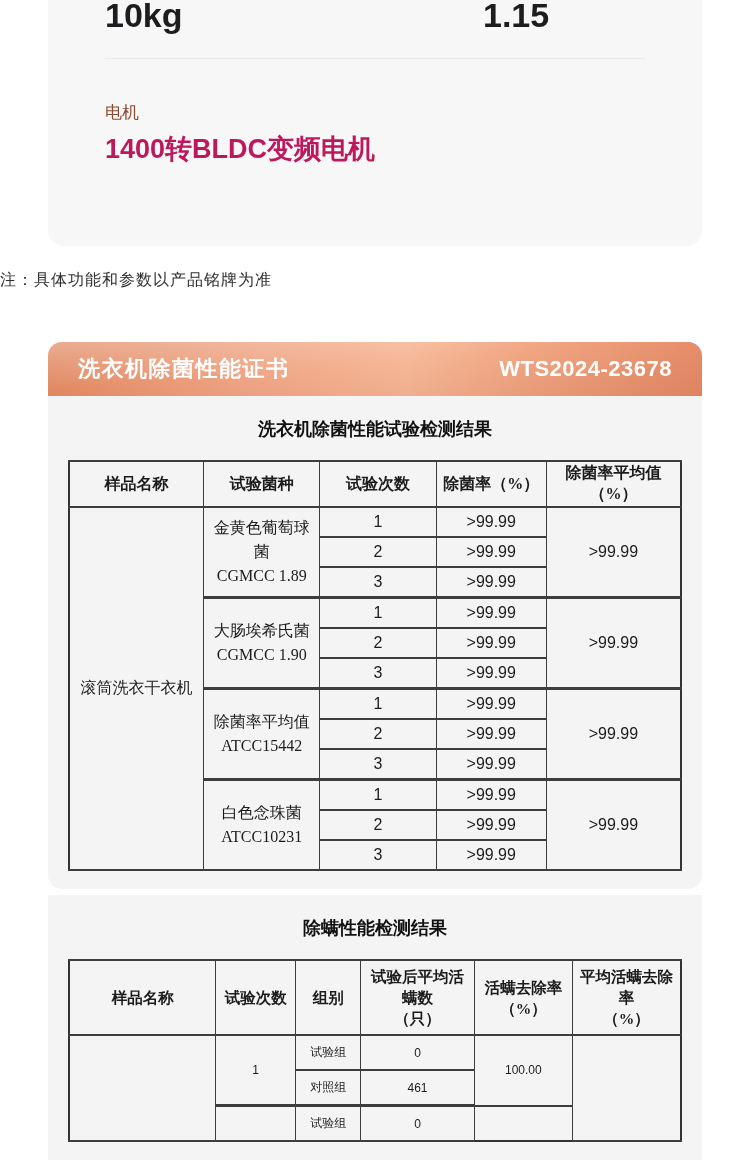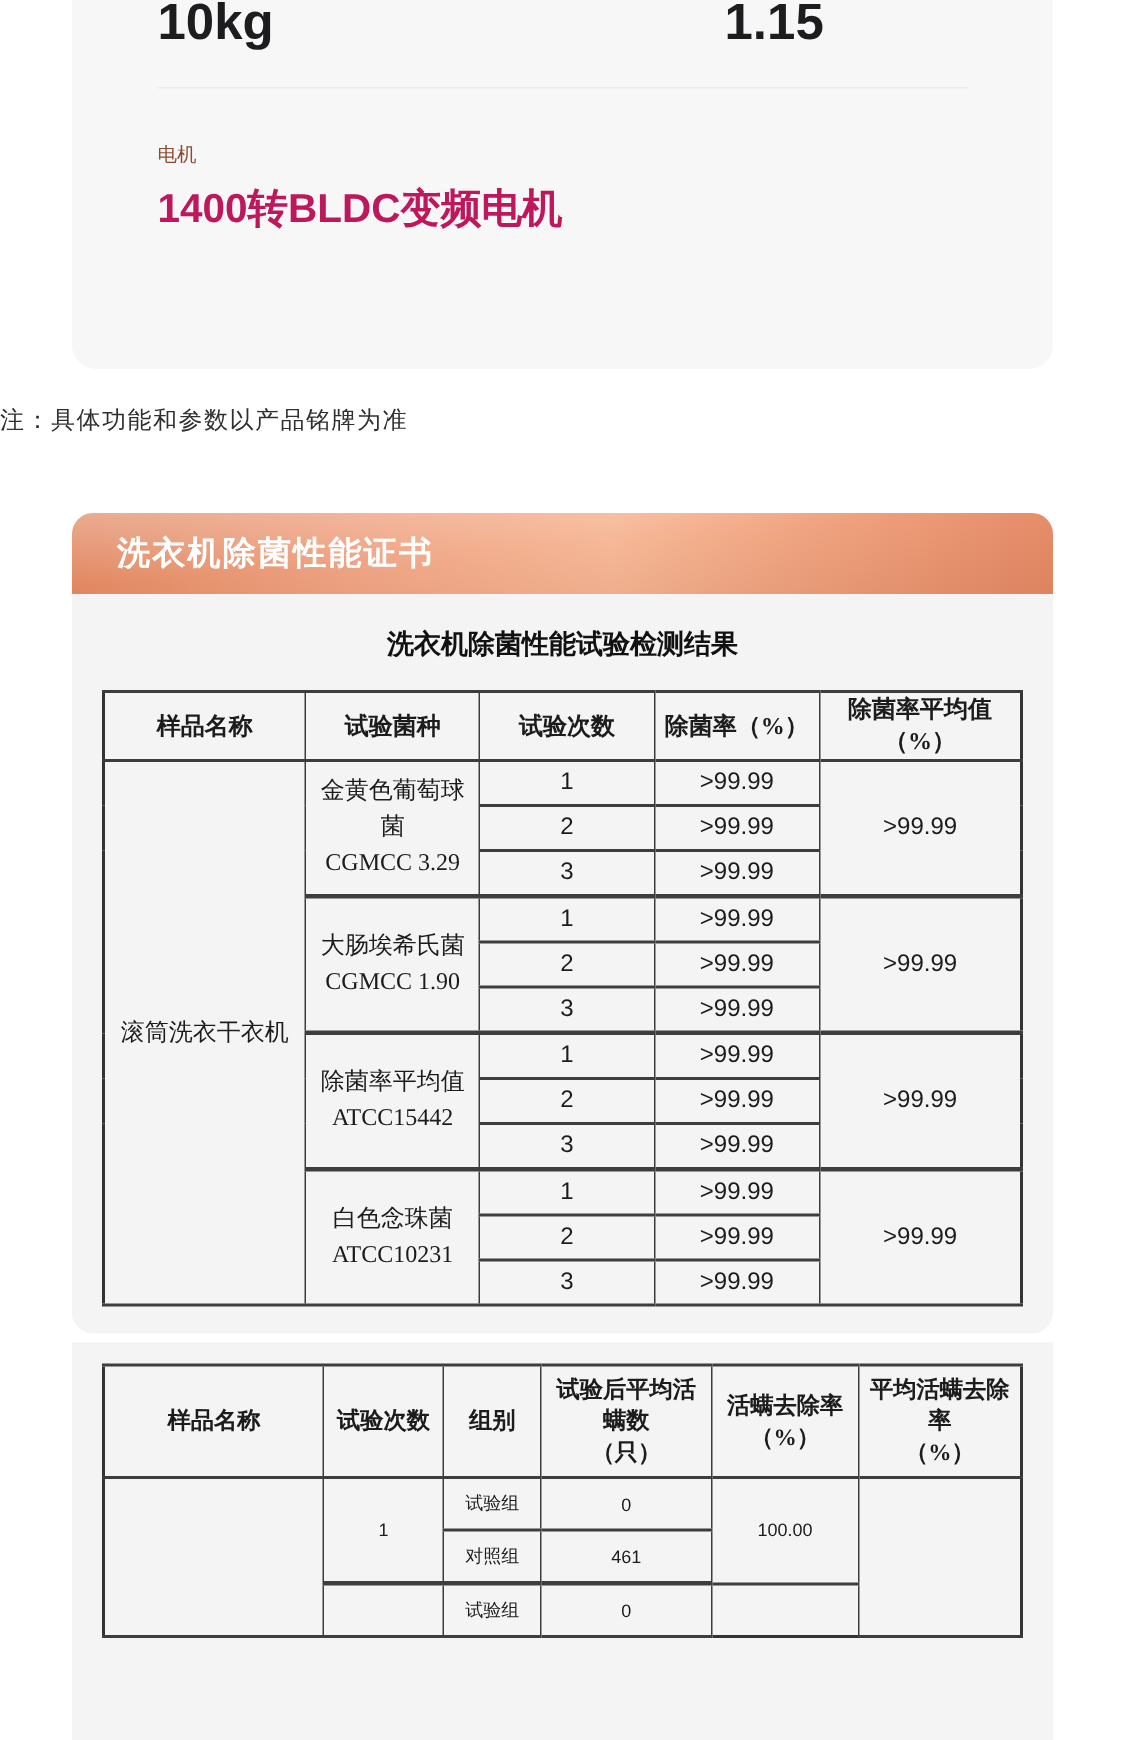--- a/index.html
+++ b/index.html
@@ -7,21 +7,21 @@
         font-family:"Liberation Sans","DejaVu Sans",sans-serif;}
 
   
   .spec-card{position:absolute;left:48px;top:-40px;width:654px;height:286px;
              background:#f7f7f8;border-radius:16px;box-sizing:border-box;
              padding:40px 57px 0;}
   .spec-values{display:flex;margin-top:-8px;font-size:34px;font-weight:700;
                color:#1d1d1f;line-height:46px;}
   .spec-values .v1{width:70%;}
   .spec-divider{height:1px;background:#ebebeb;margin-top:20px;}
-  .motor-label{margin-top:34px;font-size:13px;color:#8d4a30;line-height:20px;}
+  .motor-label{margin-top:44px;font-size:17px;color:#8d4a30;line-height:20px;}
   .motor-value{margin-top:9px;font-size:27px;font-weight:700;color:#be185d;line-height:34px;}
 
   
   .note{position:absolute;top:270px;left:0;width:100%;text-align:left;
         font-size:16px;font-weight:500;color:#2f2f2f;letter-spacing:1px;}
 
   
   .cert{position:absolute;left:48px;width:654px;}
   .cert-1{top:342px;}
   .cert-2{top:895px;}
@@ -66,20 +66,21 @@
     <div class="spec-divider"></div>
     <div class="motor-label">电机</div>
     <div class="motor-value">1400转BLDC变频电机</div>
   </div>
 
   <div class="note">注：具体功能和参数以产品铭牌为准</div>
 
   <div class="cert cert-1">
     <div class="banner">
       <span class="banner-title">洗衣机除菌性能证书</span>
+      <span class="banner-code">WTS2024-23678</span>
     </div>
     <div class="cert-body">
       <div class="doc-title">洗衣机除菌性能试验检测结果</div>
       <table class="doc-table t1">
         <colgroup>
           <col style="width:22%">
             <col style="width:19%">
             <col style="width:19%">
           <col style="width:18%">
             <col style="width:22%">
@@ -90,21 +91,21 @@
               <th>试验菌种</th>
               <th>试验次数</th>
               <th>除菌率（%）</th>
               <th>除菌率平均值（%）</th>
             </tr>
           </thead>
         <tbody>
             <tr>
               <td rowspan="12" class="cell-sample">滚筒洗衣干衣机</td>
               <td rowspan="3" class="cell-strain">金黄色葡萄球菌
-CGMCC 3.29</td>
+CGMCC 1.89</td>
               <td class="num">1</td>
               <td class="num">&gt;99.99</td>
               <td rowspan="3" class="num">&gt;99.99</td>
             </tr>
             <tr>
               <td class="num">2</td>
               <td class="num">&gt;99.99</td>
             </tr>
             <tr>
               <td class="num">3</td>
@@ -155,20 +156,21 @@
               <td class="num">3</td>
               <td class="num">&gt;99.99</td>
             </tr>
           </tbody>
       </table>
     </div>
   </div>
 
   <div class="cert cert-2">
     <div class="cert-body">
+      <div class="doc-title">除螨性能检测结果</div>
       <table class="doc-table t2">
         <colgroup>
           <col style="width:24%">
             <col style="width:13%">
             <col style="width:10.7%">
           <col style="width:18.5%">
             <col style="width:16.1%">
             <col style="width:17.7%">
         </colgroup>
         <thead>

